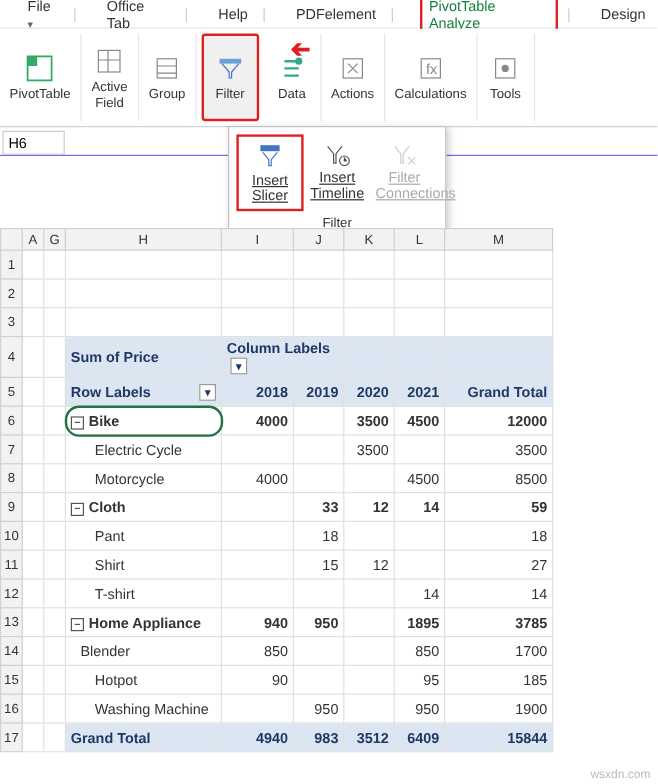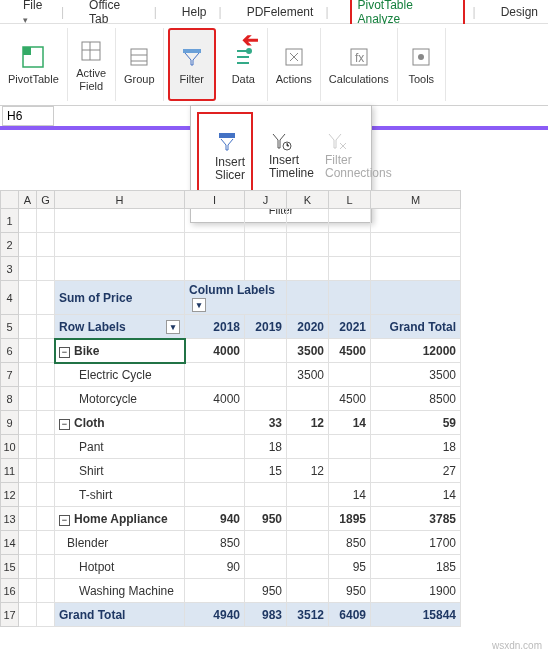--- a/index.html
+++ b/index.html
@@ -10,42 +10,42 @@
 .menubar .active-tab { border: 2px solid #e02020; padding: 0px 6px; color: #15803d; font-weight: 400; }
 .menubar .dd::after { content: ' ▾'; font-size: 9px; color: #666; }
 .ribbon { height: 82px; display: flex; align-items: stretch; background: #fff; padding: 4px 0; border-bottom: 1px solid #d0d0d0; position: relative; }
 .rgroup { display: flex; flex-direction: column; align-items: center; justify-content: center; padding: 0 8px; border-right: 1px solid #e6e6e6; min-width: 48px; cursor: pointer; }
 .rgroup .icon { width: 28px; height: 28px; margin-bottom: 2px; display:flex; align-items:center; justify-content:center;}
 .rgroup .label { text-align: center; line-height: 1.1; font-size: 11px; }
 .rgroup.filter-highlight { border: 2px solid #e02020; background: #f0f0f0; border-radius: 3px; margin: 0 4px; }
 .arrow-red { position: absolute; color: #e02020; font-size: 20px; font-weight: bold; }
 .arrow-1 { top: 5px; left: 242px; transform: rotate(180deg); }
 .arrow-2 { top: 85px; left: 205px; transform: rotate(90deg); }
-.namebox-row { height: 24px; display: flex; align-items: flex-end; border-bottom: 4px solid #8b5cf6; }
+.namebox-row { height: 24px; display: flex; align-items: flex-end; border-bottom: 1px solid #8b5cf6; }
 .namebox { width: 52px; border:1px solid #ccc; padding: 2px 4px; font-size: 12px; background:#fff; margin: 0 18px 0 2px;}
 .filter-dropdown { position: absolute; top: 105px; left: 190px; background: #fff; border: 1px solid #c0c0c0; box-shadow: 2px 2px 6px rgba(0,0,0,0.2); padding: 6px; }
 .filter-dropdown .items { display: flex; }
-.fitem { width: 56px; text-align: center; padding: 16px; cursor: pointer; }
+.fitem { width: 56px; text-align: center; padding: 4px; cursor: pointer; text-decoration: underline; }
 .fitem.hl { border: 2px solid #e02020; }
 .fitem .ficon { width: 24px; height: 24px; margin: 0 auto 2px; display:flex; align-items:center; justify-content:center;}
 .fitem.disabled { color: #aaa; }
 .filter-dropdown .label { text-align: center; margin-top: 4px; font-size: 11px; }
 .sheet { position: relative; margin-top: 60px; }
 table.grid { border-collapse: collapse; }
 .colhdr th { background: #f3f2f1; border: 1px solid #d0d0d0; font-weight: normal; font-size: 11px; height: 18px; }
 .rowhdr { background: #f3f2f1; border: 1px solid #d0d0d0; font-weight: normal; font-size: 11px; width: 18px; text-align: center; }
 td.cell { border: 1px solid #e0e0e0; height: 24px; padding: 2px 4px; }
 .pivot-header { background: #dce6f2; border-bottom: 1px solid #8faadc; font-weight: bold; color: #1f3864; }
 .pivot-body { border-bottom: 1px solid #c5d9f1; }
 .pivot-total { background: #dce6f2; border-top: 2px solid #8faadc; font-weight: bold; color: #1f3864; }
 .num { text-align: right; }
 .ddbtn { display: inline-block; width: 14px; height: 14px; border:1px solid #999; background:#fff; text-align:center; line-height:12px; font-size:9px; margin-left:3px;}
 .collapse { display: inline-block; width: 11px; height: 11px; border:1px solid #555; text-align:center; line-height:9px; font-size:9px; margin-right:4px; color:#555;}
 .sel-cell { outline: 2px solid #217346; outline-offset:-1px; }
-.pivot-group-row { font-weight: bold; }
+.pivot-group-row { font-weight: bold; border-radius: 11px; }
 .wA { width: 18px; } .wG { width: 18px; } .wH { width: 130px; } .wI { width: 60px; } .wJ { width: 42px; } .wK { width: 42px; } .wL { width: 42px; } .wM { width: 90px; }
 .watermark { position:absolute; bottom:2px; right:6px; font-size:10px; color:#bbb;}
 </style>
 </head>
 <body>
 
 <div class="menubar">
   <span class="dd">File</span>
     <span class="sep">|</span>
   <span>Office Tab</span>

